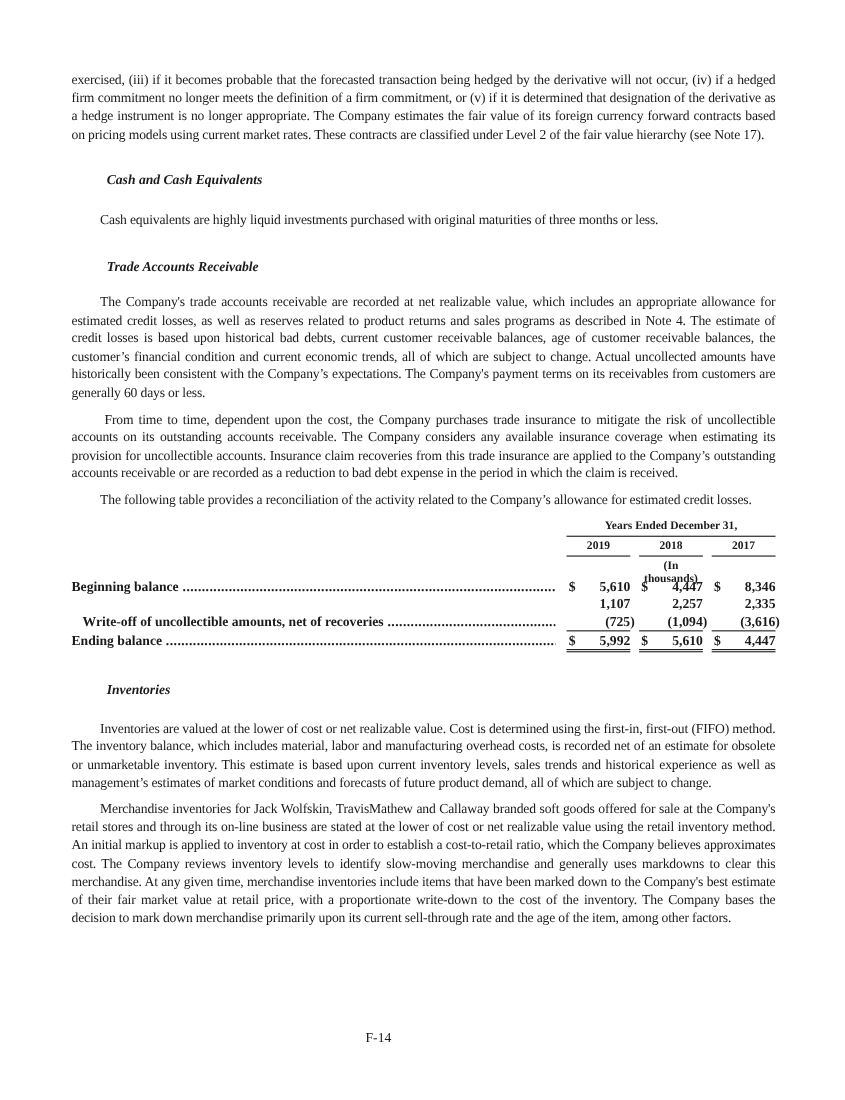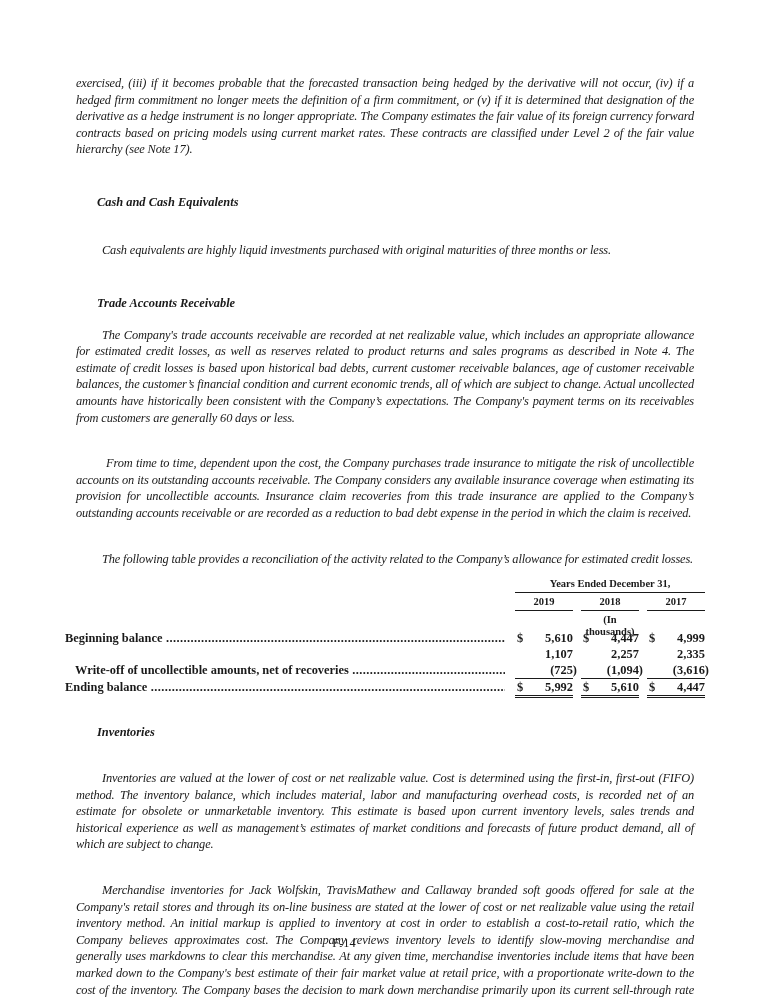--- a/index.html
+++ b/index.html
@@ -2,35 +2,34 @@
 <html><head>
   <meta charset="utf-8">
   <style>
     html, body { margin: 0; padding: 0; background: #ffffff; }
     body {
       width: 768px; height: 1000px; position: relative; overflow: hidden;
       font-family: "Liberation Serif", serif; color: #1a1a1a;
     }
     .page { position: absolute; left: 65px; top: 64px; width: 640px; }
     p {
-      margin: 11px; font-size: 12.4px; line-height: 16.6px; text-align: justify;
+      margin: 0; font-size: 12.4px; line-height: 16.6px; text-align: justify;
       letter-spacing: -0.15px;
-      font-style: italic;
     }
     p.indent { text-indent: 26px; }
     p.indent2 { text-indent: 30px; }
     .heading {
       font-weight: bold; font-style: italic; font-size: 12.4px;
       margin: 16px; padding-left: 16px; line-height: 16px;
     }
     .gap-s { height: 7px; }
     .gap-m { height: 9px; }
 
     
-    .tbl { position: relative; width: 640px; height: 116px; font-size: 12.4px; }
+    .tbl { position: relative; width: 640px; height: 116px; margin-top: 10px; font-size: 12.4px; }
     .tbl .hdr-years {
       position: absolute; left: 450px; width: 190px; top: 0; text-align: center;
       font-weight: bold; font-size: 10.5px; font-family: "Liberation Serif", serif;
       border-bottom: 1.3px solid #1a1a1a; padding-bottom: 2px; line-height: 12px;
     }
     .tbl .yr {
       position: absolute; top: 18px; width: 58px; text-align: center;
       font-weight: bold; font-size: 10.5px; border-bottom: 1.3px solid #1a1a1a;
       padding-bottom: 2px; line-height: 12px;
     }
@@ -90,21 +89,21 @@
       <div class="cell" style="left:450px">
           <span class="cur">$</span>
           <span class="num">5,610</span>
         </div>
       <div class="cell" style="left:516px">
           <span class="cur">$</span>
           <span class="num">4,447</span>
         </div>
       <div class="cell" style="left:582px">
           <span class="cur">$</span>
-          <span class="num">4,999</span>
+          <span class="num">8,346</span>
         </div>
     </div>
 
     <div class="row" style="top:68px">
       <div class="cell" style="left:450px">
           <span class="num">1,107</span>
         </div>
       <div class="cell" style="left:516px">
           <span class="num">2,257</span>
         </div>

